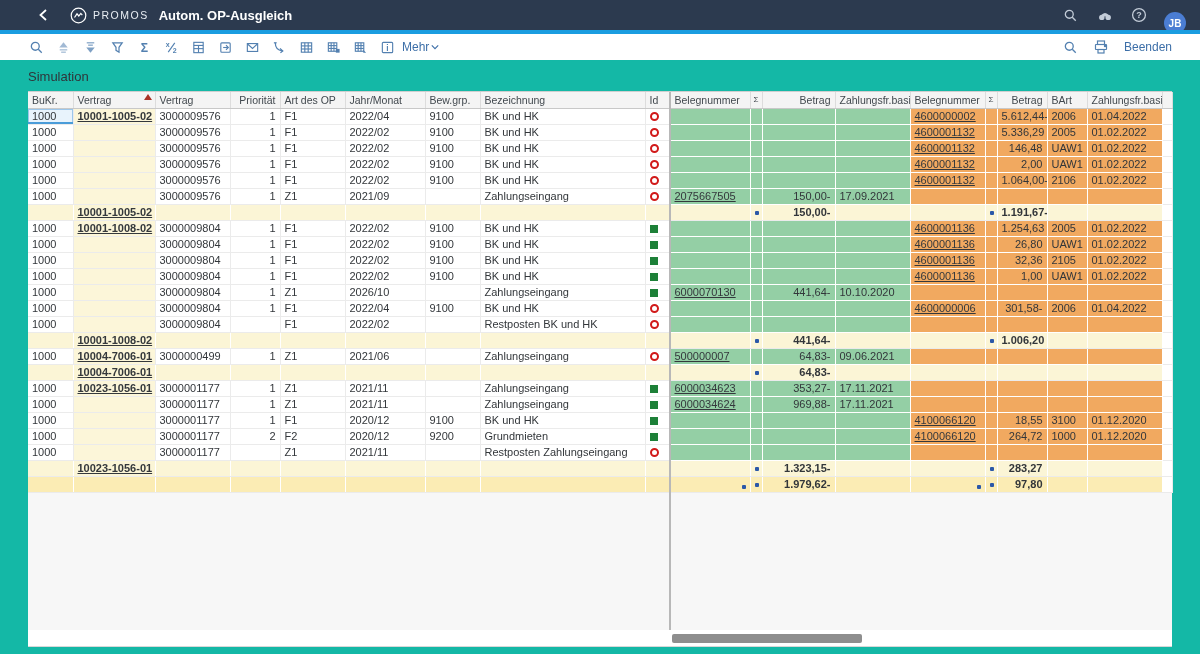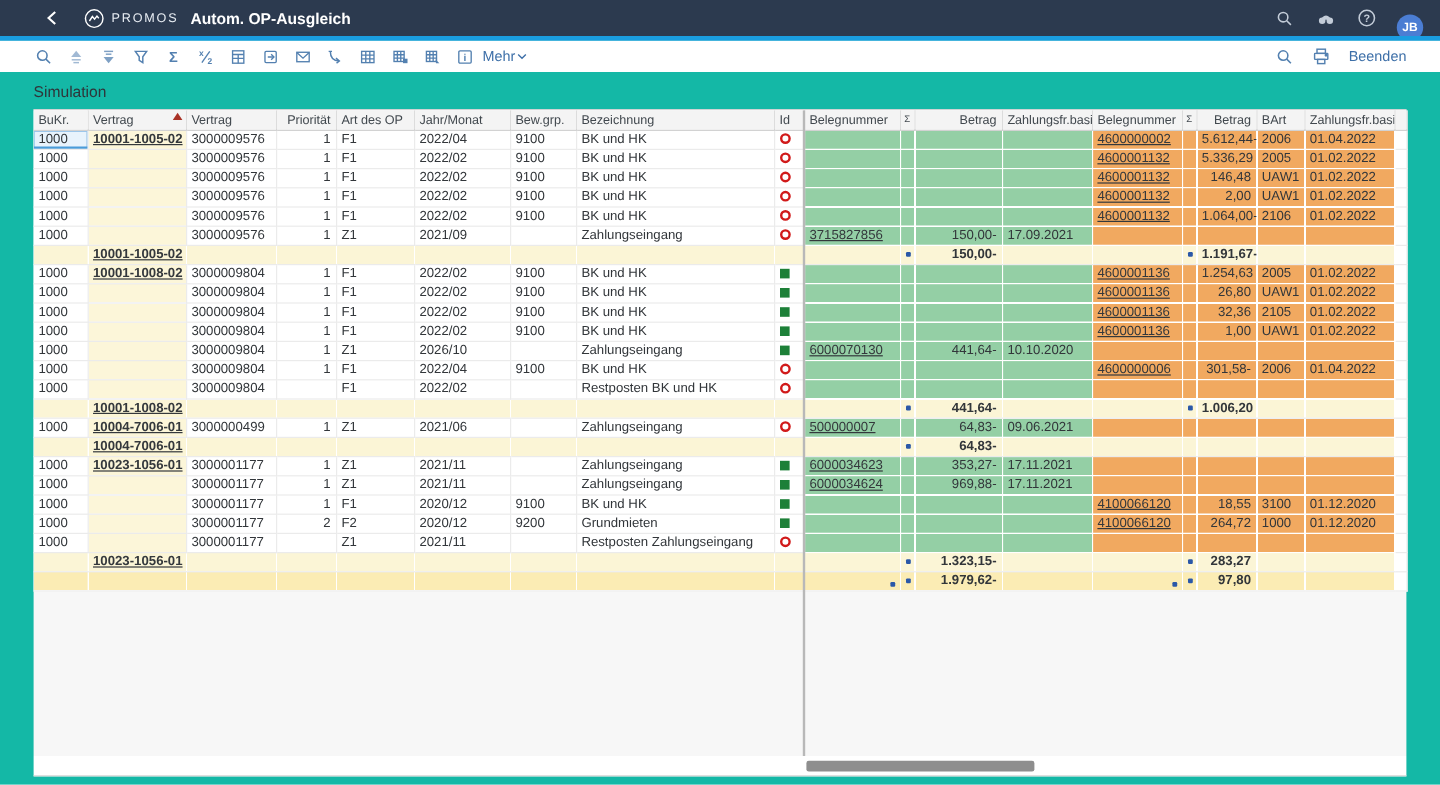--- a/index.html
+++ b/index.html
@@ -401,21 +401,21 @@
           <tr class="d">
             <td class="bukr">1000</td>
             <td class="vertrag"></td>
             <td class="debitor">3000009576</td>
             <td class="prio al-r">1</td>
             <td class="art">Z1</td>
             <td class="jm">2021/09</td>
             <td class="bew"></td>
             <td class="bez">Zahlungseingang</td>
             <td class="id"><span class="st-open"></span></td>
-            <td class="g_beleg zg"><span class="lnk">3715827856</span></td>
+            <td class="g_beleg zg"><span class="lnk">2075667505</span></td>
             <td class="g_sig al-c zg"></td>
             <td class="g_betrag al-r zg">150,00-</td>
             <td class="g_zfb zg">17.09.2021</td>
             <td class="o_beleg zo"></td>
             <td class="o_sig al-c zo"></td>
             <td class="o_betrag al-r zo"></td>
             <td class="o_bart zo"></td>
             <td class="o_zfb zo"></td>
             <td class="fill zfill"></td>
           </tr>

